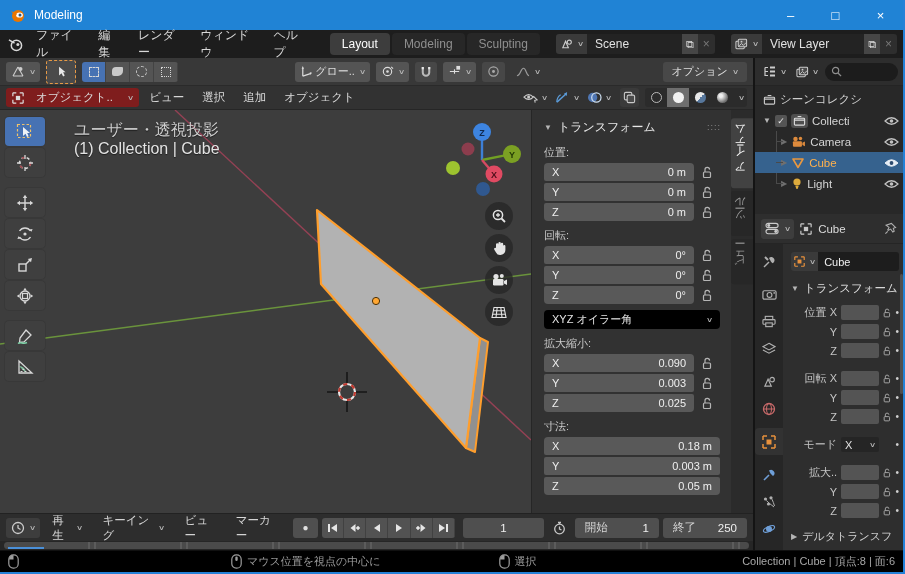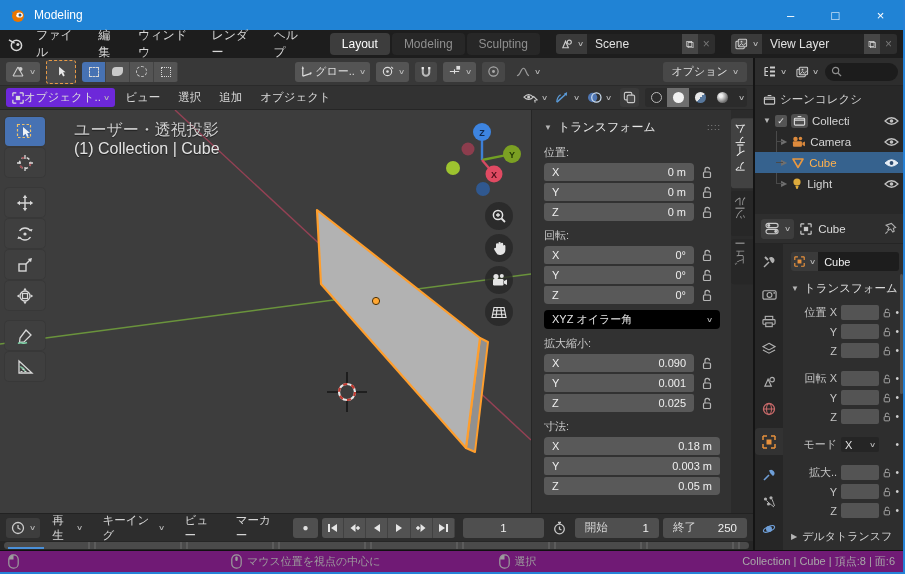--- a/index.html
+++ b/index.html
@@ -32,21 +32,21 @@
   .tool-active{width:30px;height:24px;background:#4a4a4a;border:1px dashed #e79a46;border-radius:3px;display:flex;align-items:center;justify-content:center;}
   .selmode{display:flex;border-radius:3px;overflow:hidden;}
   .selmode .sm{width:24px;height:20px;background:#545454;display:flex;align-items:center;justify-content:center;border-right:1px solid #434343;}
   .selmode .sm.active{background:#4772b3;}
   .dash-sq{width:10px;height:10px;border:1px dashed #d6d6d6;}
   .dash-circ{width:11px;height:11px;border:1px dashed #c4c4c4;border-radius:50%;}
   .blob{width:11px;height:9px;background:#c9c9c9;border-radius:4px 1px 5px 2px;}
   .spacer{flex:1;}
   
   .vp-header{height:24px;background:#323232;border-bottom:1px solid #262626;display:flex;align-items:center;padding:0 6px;gap:2px;font-size:11.5px;color:#dcdcdc;flex:none;}
-  .mode-btn{background:#6d28d9;border-radius:3px;height:19px;display:flex;align-items:center;padding:0 6px;gap:0;}
+  .mode-btn{background:#7f1d1d;border-radius:3px;height:19px;display:flex;align-items:center;padding:0 6px;gap:12px;}
   .hdr-menu{padding:3px 8px;}
   .mini-btn{height:19px;display:flex;align-items:center;padding:0 3px;gap:1px;border-radius:3px;}
   .shading{display:flex;background:#2b2b2b;border-radius:3px;overflow:hidden;align-items:center;}
   .shading .sh{width:22px;height:19px;display:flex;align-items:center;justify-content:center;}
   .shading .sh.active{background:#6e6e6e;}
   .c-wire{width:11px;height:11px;border-radius:50%;border:1px solid #b9b9b9;}
   .c-solid{width:11px;height:11px;border-radius:50%;background:#f1f1f1;}
   .c-mat{width:11px;height:11px;border-radius:50%;background:linear-gradient(135deg,#e8e8e8 50%,#57779c 50%);}
   .c-rend{width:11px;height:11px;border-radius:50%;background:radial-gradient(circle at 35% 35%,#efefef 15%,#6b6b6b 70%);}
   
@@ -123,21 +123,21 @@
   .nr-field{flex:1;height:19px;background:#1d1d1d;border-radius:0 3px 3px 0;display:flex;align-items:center;padding:0 6px;color:#efefef;min-width:0;}
   .pc-title{display:flex;align-items:center;gap:5px;color:#dedede;font-size:11.5px;margin-bottom:8px;white-space:nowrap;overflow:hidden;}
   .pc-row{display:flex;align-items:center;height:17px;margin-bottom:2px;gap:4px;}
   .pc-row .plab{width:46px;text-align:right;flex:none;white-space:nowrap;overflow:hidden;}
   .pc-field{width:38px;height:15px;background:#545454;border-radius:2px;flex:none;}
   .pc-dd{width:38px;height:15px;background:#252525;border-radius:2px;color:#e2e2e2;display:flex;align-items:center;padding:0 4px;flex:none;}
   .pc-dot{color:#cfcfcf;font-size:10px;}
   .pc-sec-gap{height:9px;}
   .pc-delta{display:flex;align-items:center;gap:5px;margin-top:10px;color:#d2d2d2;white-space:nowrap;overflow:hidden;}
   
-  .statusbar{height:22px;background:#701a75;border-top:1px solid #101010;display:flex;align-items:center;font-size:11px;color:#9d9d9d;padding:0 8px;flex:none;}
+  .statusbar{height:22px;background:#000000;border-top:1px solid #101010;display:flex;align-items:center;font-size:11px;color:#9d9d9d;padding:0 8px;flex:none;}
   .sb-group{display:flex;align-items:center;gap:5px;}
   .sb-right{margin-left:auto;color:#a8a8a8;}
   svg{display:block;}
 </style>
 </head>
 <body>
 
 <div class="window">
 
   <div class="titlebar">
@@ -160,22 +160,22 @@
   <div class="topbar">
     <span style="margin:0 4px 0 2px">
       <svg width="15" height="15" viewBox="0 0 16 16">
           <circle cx="9" cy="9" r="5.5" fill="none" stroke="#d8d8d8" stroke-width="1.6"></circle>
           <circle cx="10.5" cy="8" r="1.6" fill="#d8d8d8"></circle>
           <path d="M1,3 L7,6.5" stroke="#d8d8d8" stroke-width="1.6"></path>
         </svg>
     </span>
     <span class="menu-item">ファイル</span>
     <span class="menu-item">編集</span>
+    <span class="menu-item">レンダー</span>
     <span class="menu-item">ウィンドウ</span>
-    <span class="menu-item">レンダー</span>
     <span class="menu-item">ヘルプ</span>
     <div class="ws-tabs">
       <span class="ws-tab active">Layout</span>
       <span class="ws-tab">Modeling</span>
       <span class="ws-tab">Sculpting</span>
     </div>
     <div class="id-widget">
       <span class="idw-icon">
         <svg width="13" height="12" viewBox="0 0 14 12">
             <path d="M3,10 L6,3 L9,10 Z" fill="none" stroke="#ccc" stroke-width="1.2"></path>
@@ -554,21 +554,21 @@
                   <span class="val">0.090</span>
                 </span>
               <svg width="11" height="13" viewBox="0 0 11 13">
                   <rect x="1.5" y="6" width="7" height="5.5" rx="1" fill="none" stroke="#b5b5b5" stroke-width="1.2"></rect>
                   <path d="M3,6 V3.8 A2.3,2.3 0 0 1 7.6,3.6" fill="none" stroke="#b5b5b5" stroke-width="1.2"></path>
                 </svg>
             </div>
             <div class="np-row">
               <span class="np-field">
                   <span class="ax">Y</span>
-                  <span class="val">0.001</span>
+                  <span class="val">0.003</span>
                 </span>
               <svg width="11" height="13" viewBox="0 0 11 13">
                   <rect x="1.5" y="6" width="7" height="5.5" rx="1" fill="none" stroke="#b5b5b5" stroke-width="1.2"></rect>
                   <path d="M3,6 V3.8 A2.3,2.3 0 0 1 7.6,3.6" fill="none" stroke="#b5b5b5" stroke-width="1.2"></path>
                 </svg>
             </div>
             <div class="np-row">
               <span class="np-field">
                   <span class="ax">Z</span>
                   <span class="val">0.025</span>

